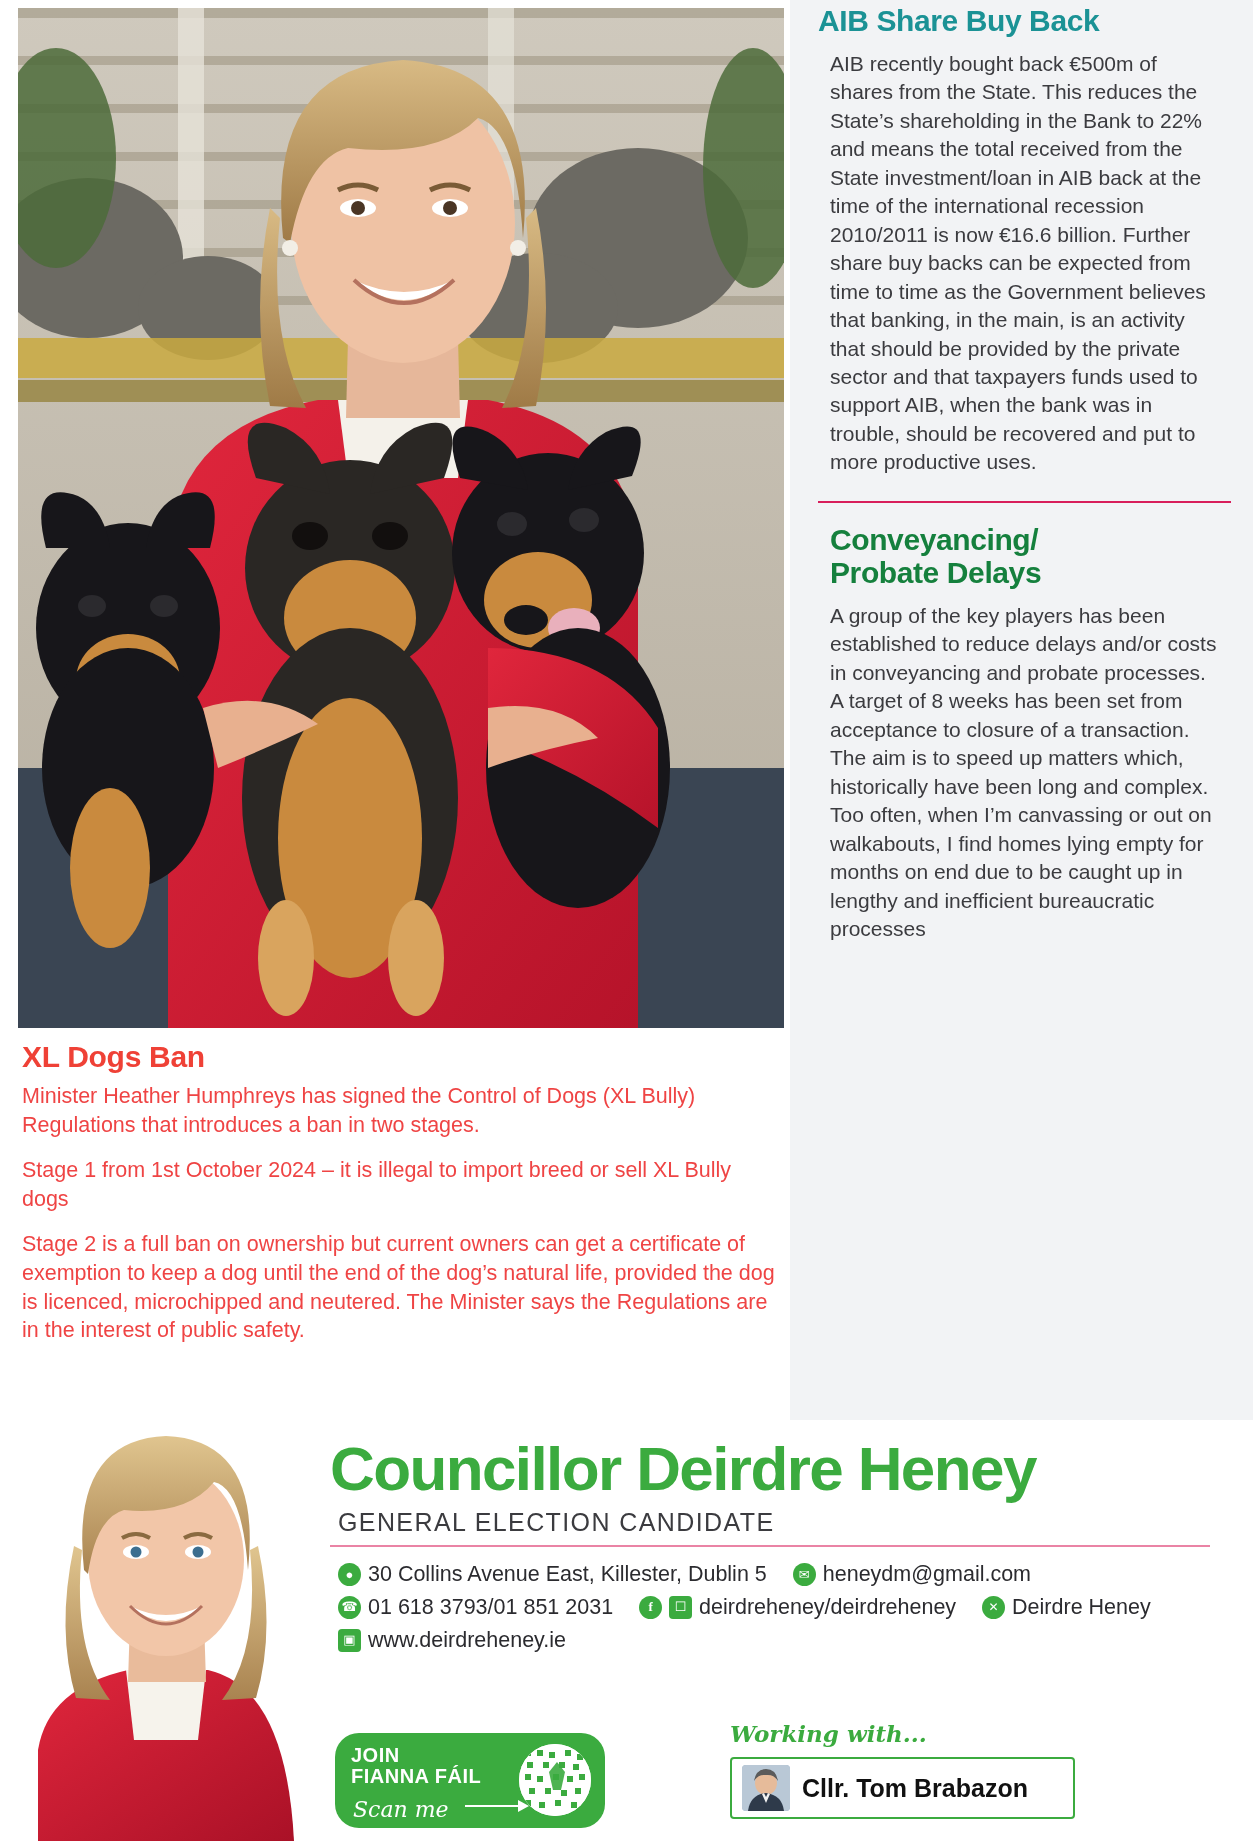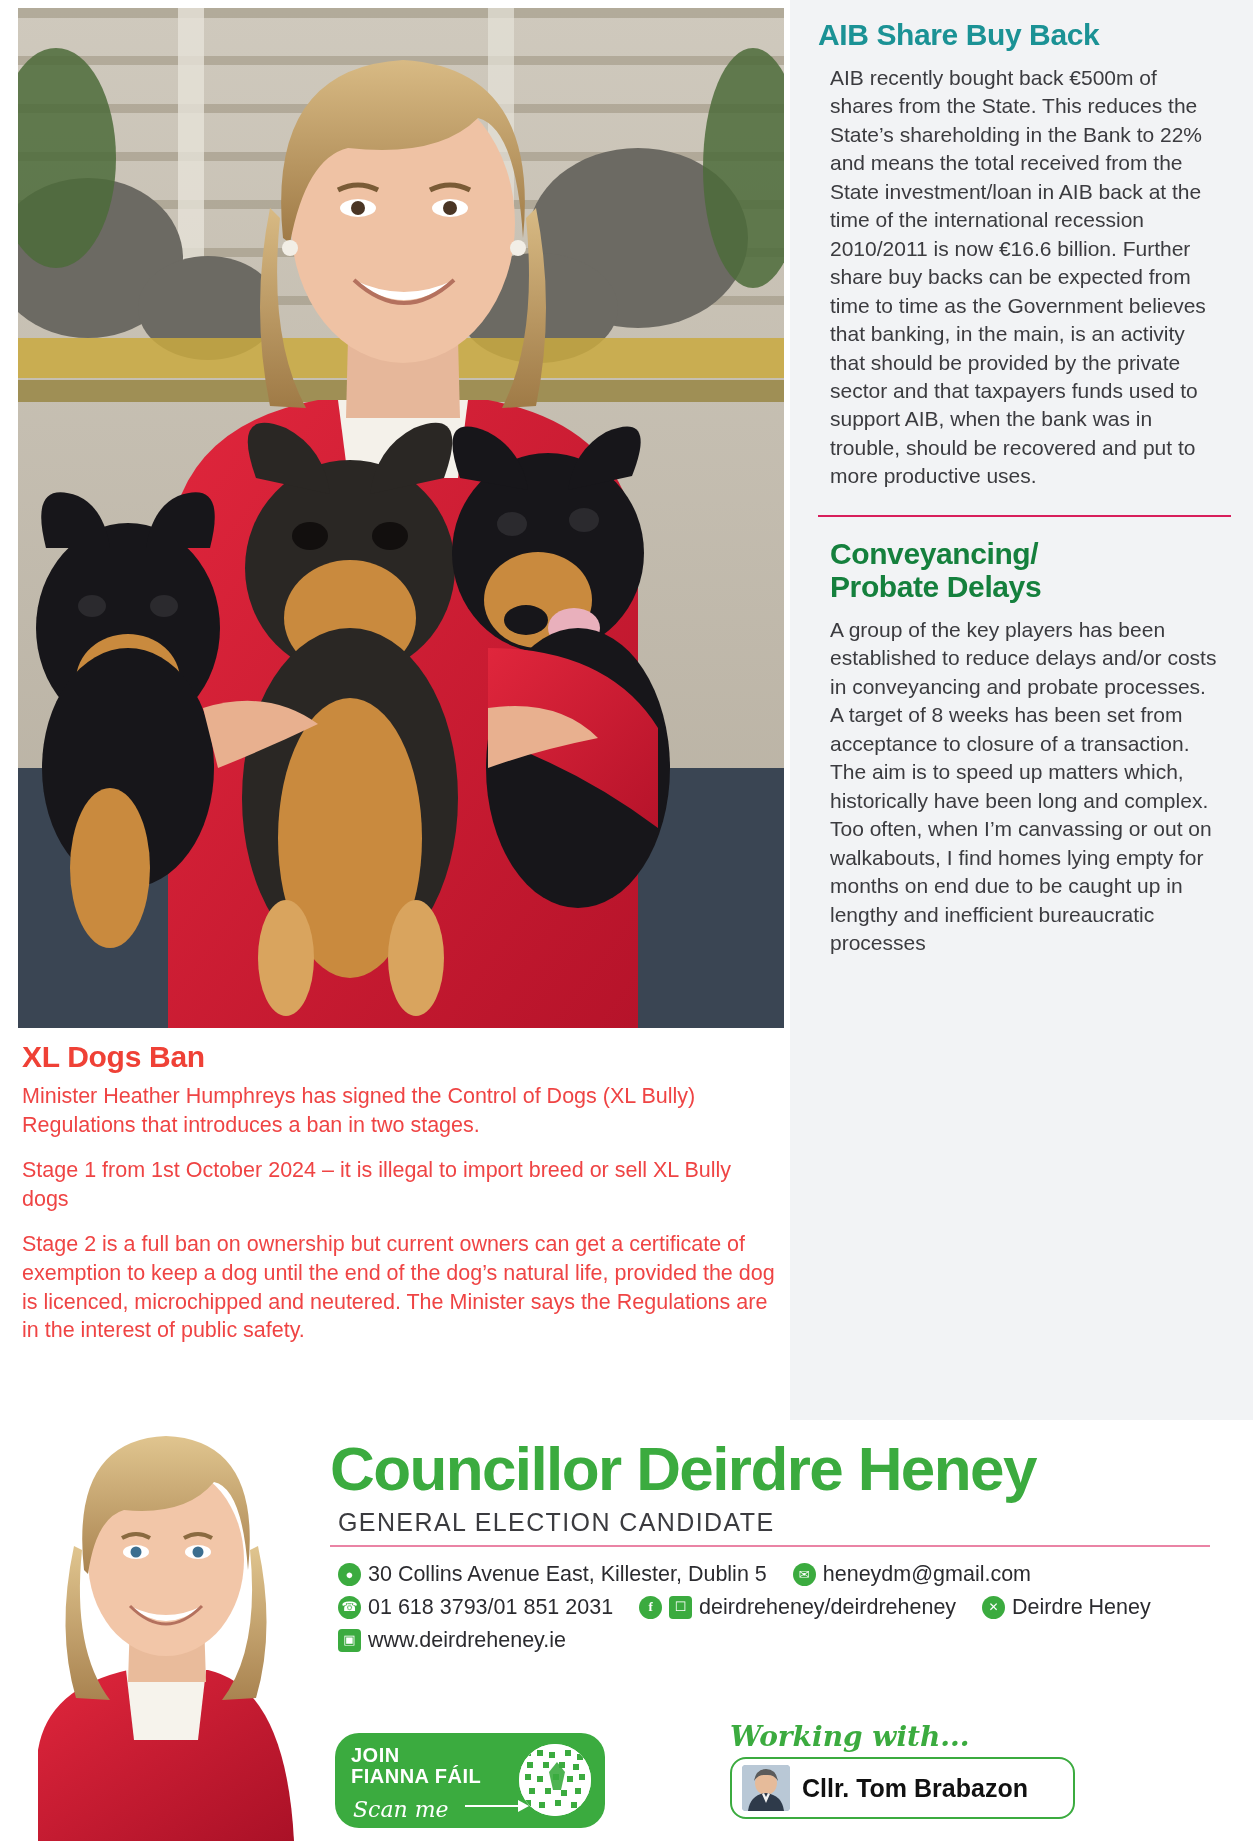--- a/index.html
+++ b/index.html
@@ -53,21 +53,21 @@
   }
   .body-p:last-child { margin-bottom: 0; }
 
   
   .right-col {
     position: absolute;
     left: 790px; top: 0;
     width: 463px;
     height: 1420px;
     background: #f2f3f5;
-    padding: 14px 22px 0 28px;
+    padding: 0 22px 0 28px;
   }
   .right-title-teal {
     color: #1b9295;
     font-size: 30px;
     font-weight: bold;
     margin: 4px 0 6px 0;
     letter-spacing: -0.4px;
   }
   .right-title-pink {
     color: #15803d;
@@ -204,31 +204,31 @@
     width: 72px; height: 72px;
     border-radius: 50%;
     background: #fff;
     overflow: hidden;
   }
 
   .working {
     position: absolute;
     left: 730px; top: 300px;
     color: #3bab3f;
-    font-size: 28px;
+    font-size: 23px;
     font-weight: bold;
     font-family: "DejaVu Serif", serif;
     font-style: italic;
   }
   .colleague {
     position: absolute;
     left: 730px; top: 337px;
     width: 345px; height: 62px;
     border: 2px solid #3bab3f;
-    border-radius: 16px;
+    border-radius: 4px;
     display: flex;
     align-items: center;
     background: #fff;
   }
   .colleague .ava {
     width: 48px; height: 46px;
     margin: 0 12px 0 10px;
     border-radius: 4px;
     overflow: hidden;
     flex: 0 0 auto;

